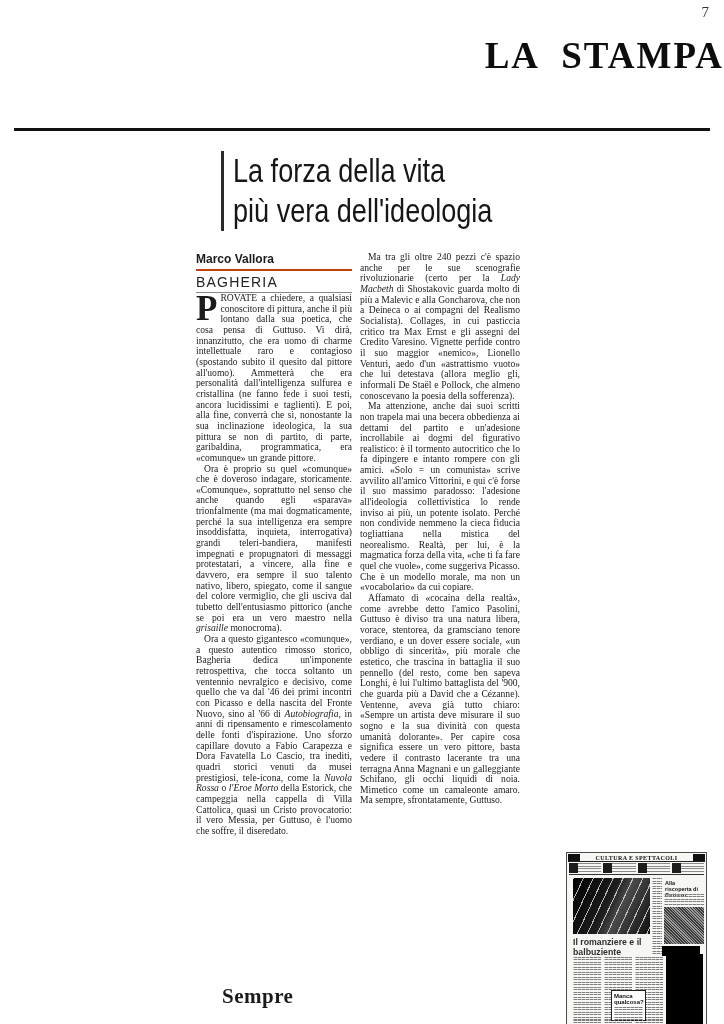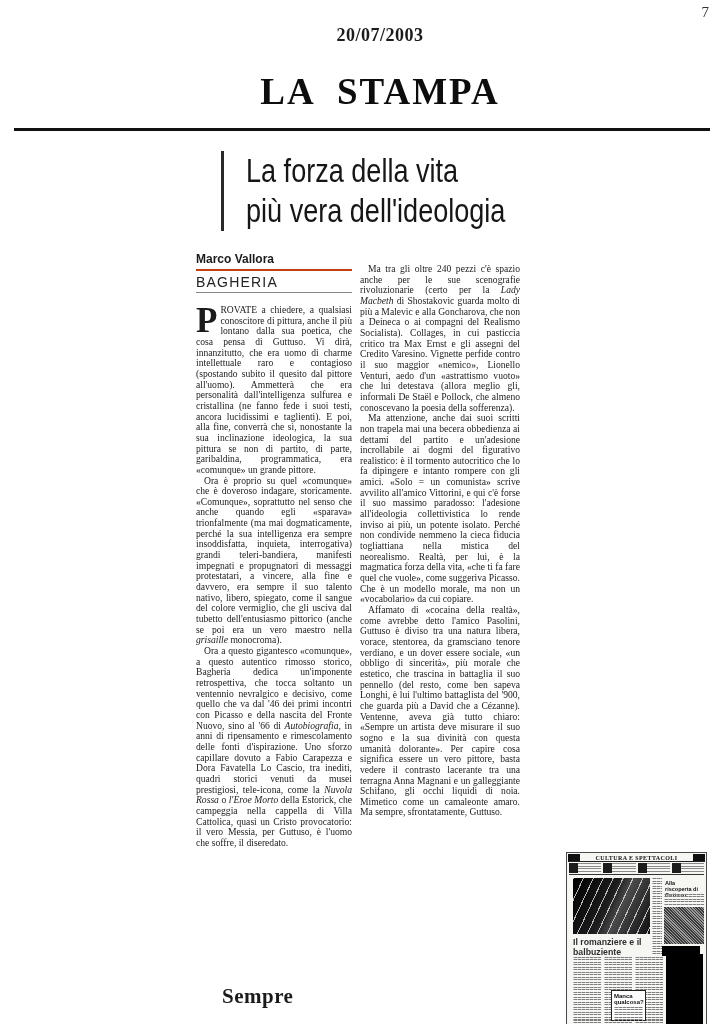--- a/index.html
+++ b/index.html
@@ -12,33 +12,34 @@
     font-family: "Liberation Serif", serif;
     overflow: hidden;
   }
   .abs { position: absolute; }
 
   
   #page-number { top: 4px; right: 15px; font-size: 15px; color: #333; }
   #press-header { top: 25px; left: 36px; width: 688px; text-align: center; }
   #press-date { font-weight: bold; font-size: 18px; letter-spacing: 0.5px; }
   #masthead {
-    margin-top: 24px;
+    margin-top: 9px;
     font-weight: bold; font-size: 37px;
     letter-spacing: 2px; word-spacing: 12px;
     color: #0d0d0d;
+    text-align: right;
   }
   #press-code { margin-top: 9px; font-weight: bold; font-size: 17px; }
   #header-rule { top: 128px; left: 14px; width: 696px; height: 3px; background: #111; }
 
   
   #headline-block {
     top: 151px; left: 221px;
     border-left: 3px solid #2a2a2a;
-    padding-left: 22px;
+    padding-left: 9px;
   }
   .headline-line {
     font-family: "Liberation Sans", sans-serif;
     font-size: 33px; line-height: 40px;
     font-weight: 400; color: #161616;
     transform: scaleX(0.82); transform-origin: left center;
     white-space: nowrap;
   }
 
   
@@ -50,21 +51,21 @@
     font-weight: bold; font-size: 12px;
     padding-bottom: 3px;
     border-bottom: 2px solid #c2410c;
   }
   #dateline {
     font-family: "Liberation Sans", sans-serif;
     font-size: 14px; letter-spacing: 1.2px;
     padding: 3px 0 2px 0; color: #222;
     border-bottom: 1px solid #888;
   }
-  .body-paras { margin-top: 12px; }
+  .body-paras { margin-top: 0; }
   .body-paras p {
     margin: 0;
     font-size: 9.6px; line-height: 10.65px;
     text-align: justify;
     text-indent: 8px;
     hyphens: auto; -webkit-hyphens: auto;
   }
   .body-paras p.first { text-indent: 0; }
   .dropcap {
     float: left;
@@ -143,21 +144,20 @@
     padding: 2px; color: #111;
   }
   #thumb-ad .ad-noise { margin-top: 2px; height: 14px; }
 </style>
 </head>
 <body>
 
 <div class="abs" id="page-number">7</div>
 
 <div class="abs" id="press-header">
-  <div id="press-date">20/07/2003</div>
   <div id="masthead">LA STAMPA</div>
 </div>
 
 <div class="abs" id="header-rule"></div>
 
 <div class="abs" id="headline-block">
   <div class="headline-line">La forza della vita</div>
   <div class="headline-line">più vera dell'ideologia</div>
 </div>
 

